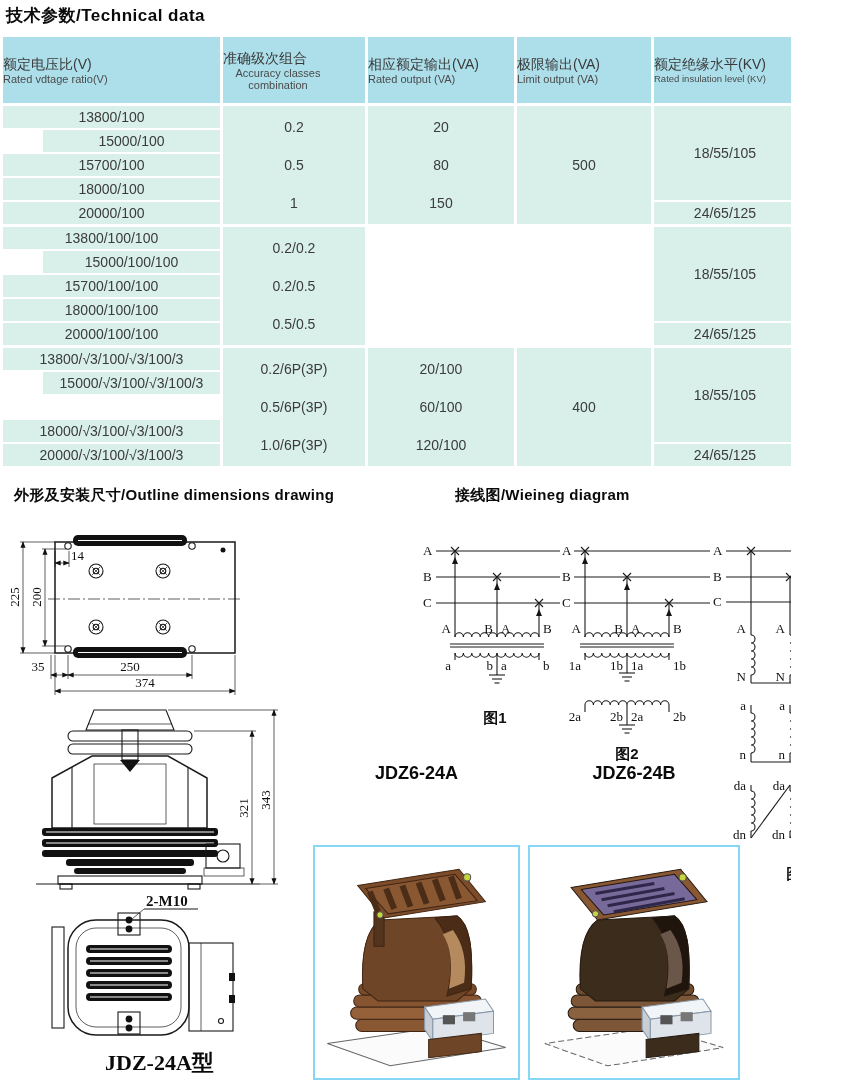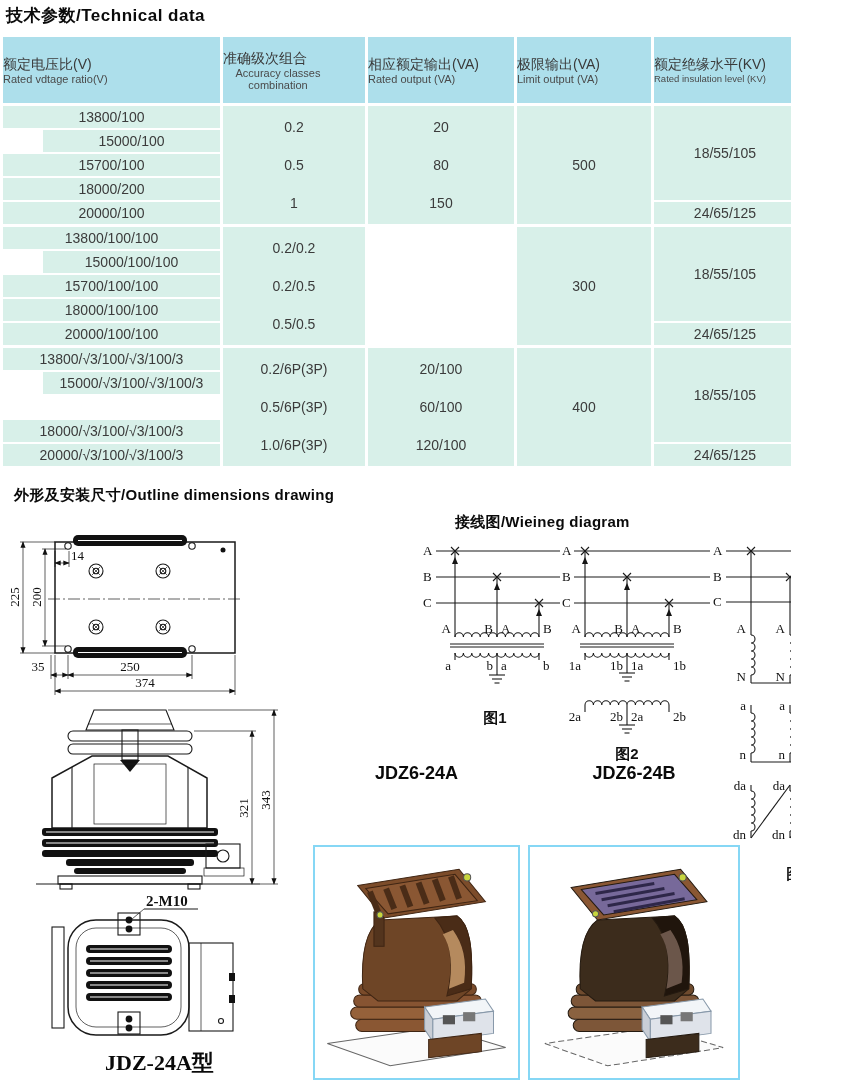--- a/index.html
+++ b/index.html
@@ -16,21 +16,21 @@
   .hcell .en{font-size:11px;line-height:12px;color:#4a4a4a;}
   .hcell.small-en .en{font-size:9.5px;}
   .cell{background:#d8f0e9;display:flex;align-items:center;justify-content:center;font-size:14px;color:#3b3b3b;}
   .c1{grid-column:1;} .c2{grid-column:2;} .c3{grid-column:3;} .c4{grid-column:4;} .c5{grid-column:5;} .c6{grid-column:6;}
   .rr1{grid-row:1;} .rr2{grid-row:2;margin-left:40px;} .rr3{grid-row:3;} .rr4{grid-row:4;} .rr5{grid-row:5;}
   .span5{grid-row:1/span 5;} .span4{grid-row:1/span 4;}
   .stack{flex-direction:column;gap:22px;}
   
   .sec-title{position:absolute;font-size:15px;font-weight:700;color:#0a0a0a;letter-spacing:.3px;}
   #outline-title{left:14px;top:486px;}
-  #wiring-title{left:455px;top:486px;margin-top:27px;}
+  #wiring-title{left:455px;top:486px;}
   
   svg{position:absolute;overflow:visible;}
   svg text{font-family:"Liberation Serif",serif;fill:#111;}
   .ln{stroke:#1a1a1a;stroke-width:1.1;fill:none;}
   .ln14{stroke:#1a1a1a;stroke-width:1.5;fill:none;}
   .thin{stroke:#1a1a1a;stroke-width:.7;fill:none;}
   .fillb{fill:#111;stroke:none;}
   .wht{stroke:#fff;stroke-width:1.2;fill:none;}
   .dimt{font-size:13px;}
   .lblt{font-size:13px;}
@@ -77,21 +77,21 @@
       <div class="hcell">
         <div class="zh">接线图</div>
         <div class="en">Wieineg</div>
       </div>
     </div>
 
     <div class="tgroup">
       <div class="cell c1 rr1">13800/100</div>
       <div class="cell c1 rr2">15000/100</div>
       <div class="cell c1 rr3">15700/100</div>
-      <div class="cell c1 rr4">18000/200</div>
+      <div class="cell c1 rr4">18000/100</div>
       <div class="cell c1 rr5">20000/100</div>
       <div class="cell c2 span5 stack">
         <span>0.2</span>
         <span>0.5</span>
         <span>1</span>
       </div>
       <div class="cell c3 span5 stack">
         <span>20</span>
         <span>80</span>
         <span>150</span>
@@ -106,21 +106,20 @@
       <div class="cell c1 rr1">13800/100/100</div>
       <div class="cell c1 rr2">15000/100/100</div>
       <div class="cell c1 rr3">15700/100/100</div>
       <div class="cell c1 rr4">18000/100/100</div>
       <div class="cell c1 rr5">20000/100/100</div>
       <div class="cell c2 span5 stack">
         <span>0.2/0.2</span>
         <span>0.2/0.5</span>
         <span>0.5/0.5</span>
       </div>
-      <div class="cell c4 span5">300</div>
       <div class="cell c5 span4">18/55/105</div>
       <div class="cell c5 rr5">24/65/125</div>
       <div class="cell c6 span5">图2</div>
     </div>
 
     <div class="tgroup">
       <div class="cell c1 rr1">13800/√3/100/√3/100/3</div>
       <div class="cell c1 rr2">15000/√3/100/√3/100/3</div>
       <div class="cell c1 rr4">18000/√3/100/√3/100/3</div>
       <div class="cell c1 rr5">20000/√3/100/√3/100/3</div>

